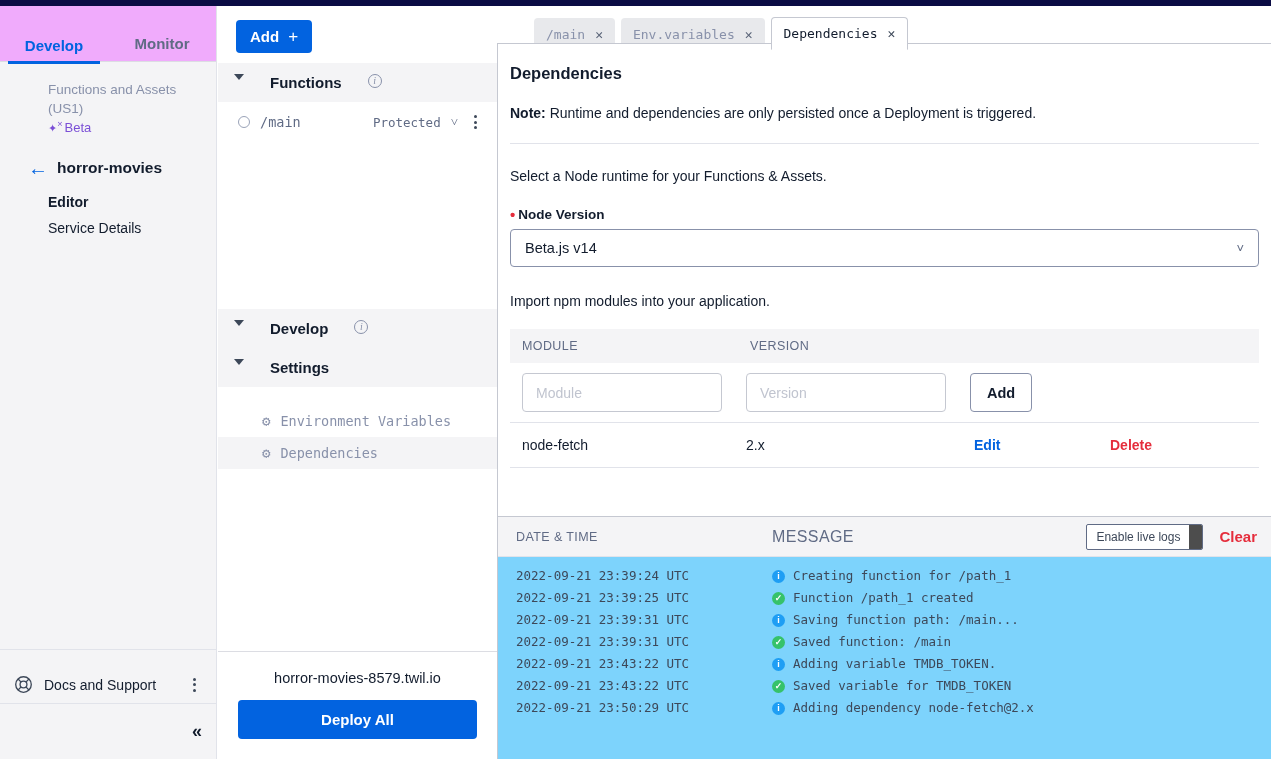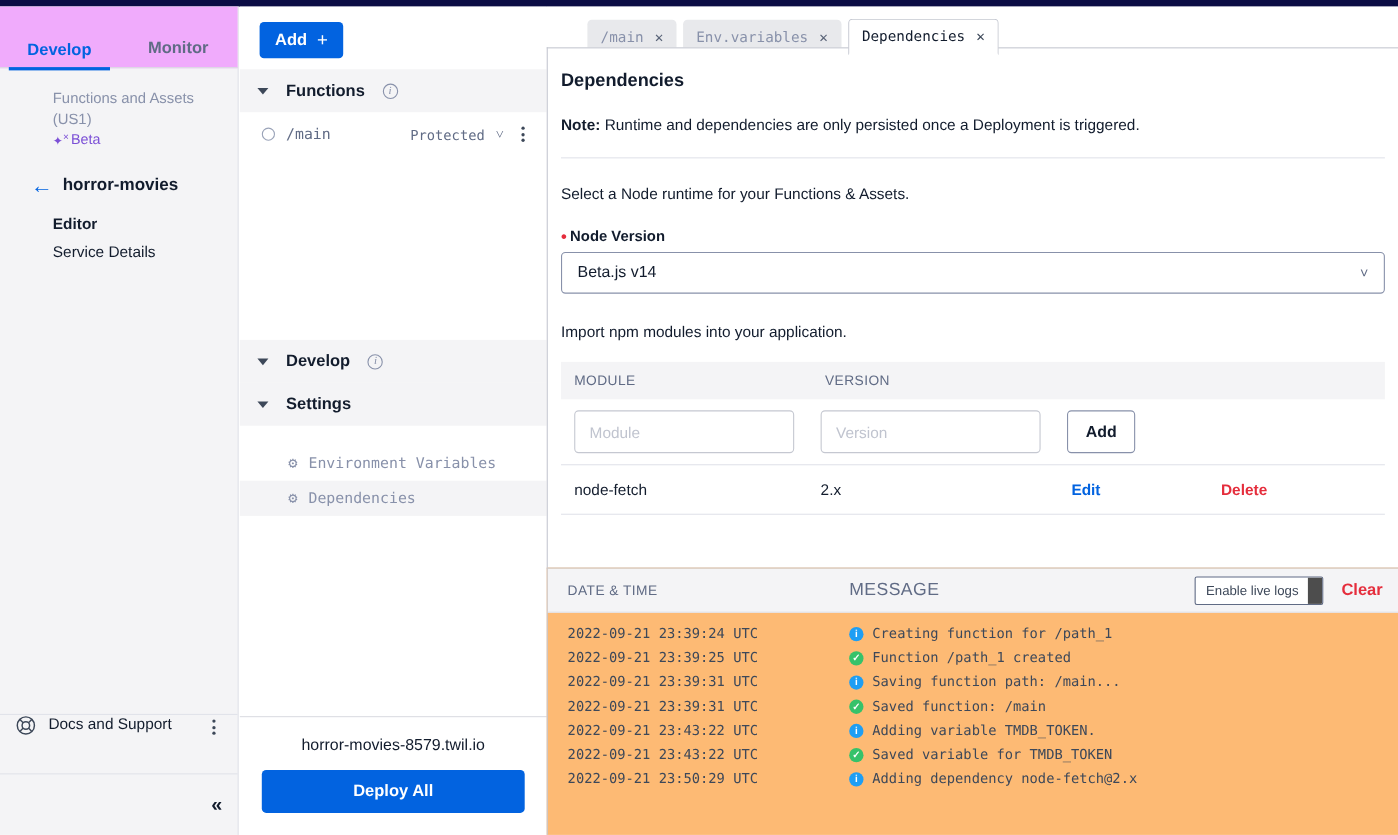--- a/index.html
+++ b/index.html
@@ -56,22 +56,22 @@
   .sb-back .name { font-size: 15.5px; font-weight: 700; color: #121c2d; }
 
   .sb-link {
     padding: 10px 20px 0 48px; font-size: 14px; color: #121c2d; cursor: pointer;
   }
   .sb-link.bold { font-weight: 700; padding-top: 16px; }
 
   .sb-spacer { flex: 1; }
 
   .sb-docs {
-    display: flex; align-items: flex-start; gap: 11px;
-    padding: 0 14px 0 14px; height: 54px;
+    display: flex; align-items: center; gap: 11px;
+    padding: 16px 14px 0 14px; height: 54px;
     border-top: 1px solid #e1e3ea;
     font-size: 14px; color: #121c2d; cursor: pointer;
   }
   .sb-docs .label { flex: 1; }
   .kebab { display: flex; flex-direction: column; gap: 2.5px; align-items: center; padding: 4px 6px; cursor: pointer; }
   .kebab i { width: 3px; height: 3px; border-radius: 50%; background: #3d4859; display: block; }
 
   .sb-collapse {
     border-top: 1px solid #e1e3ea; height: 56px;
     display: flex; align-items: center; justify-content: flex-end;
@@ -87,21 +87,21 @@
   .add-wrap { padding: 14px 0 10px 18px; }
   .add-btn {
     display: inline-flex; align-items: center; gap: 9px;
     background: #0263e0; color: #fff; border: none; border-radius: 4px;
     font-family: "Liberation Sans", sans-serif;
     font-size: 15px; font-weight: 700; padding: 8px 14px; cursor: pointer;
   }
   .add-btn .plus { font-size: 17px; font-weight: 400; line-height: 1; }
 
   .sec-head {
-    display: flex; align-items: center; gap: 16px;
+    display: flex; align-items: flex-start; gap: 26px;
     background: #f4f4f6; padding: 11px 16px; cursor: pointer;
   }
   .sec-head .caret {
     width: 0; height: 0; border-left: 5px solid transparent; border-right: 5px solid transparent;
     border-top: 6px solid #3d4859;
   }
   .sec-head .title { font-size: 15px; font-weight: 700; color: #121c2d; }
   .info-i {
     width: 14px; height: 14px; border-radius: 50%; border: 1.3px solid #8891aa;
     color: #8891aa; font-size: 10px; font-style: italic; line-height: 12px;
@@ -214,21 +214,21 @@
     margin-top: 10px; font-size: 14px; color: #121c2d;
   }
   .dt-row .m { width: 224px; }
   .dt-row .v { width: 228px; }
   .dt-row .edit { width: 136px; color: #0263e0; font-weight: 700; cursor: pointer; }
   .dt-row .del { color: #e52d3c; font-weight: 700; cursor: pointer; }
 
   
   .logs {
     position: absolute; left: 497px; top: 516px; width: 774px; height: 243px;
-    background: #fdba74; border-left: 1px solid #c5c8d1; border-top: 1px solid #c5c8d1;
+    background: #7dd3fc; border-left: 1px solid #c5c8d1; border-top: 1px solid #c5c8d1;
   }
   .log-head {
     display: flex; align-items: center; height: 40px; background: #f4f4f6;
     padding: 0 8px 0 18px; border-bottom: 1px solid #e1e3ea;
   }
   .log-head .h1 { width: 256px; font-size: 12.5px; color: #606b85; letter-spacing: .4px; }
   .log-head .h2 { flex: 1; font-size: 16px; color: #606b85; letter-spacing: .4px; }
   .toggle {
     display: flex; align-items: center; border: 1px solid #606b85; border-radius: 2px;
     height: 26px; overflow: hidden; cursor: pointer; background: #fff;

